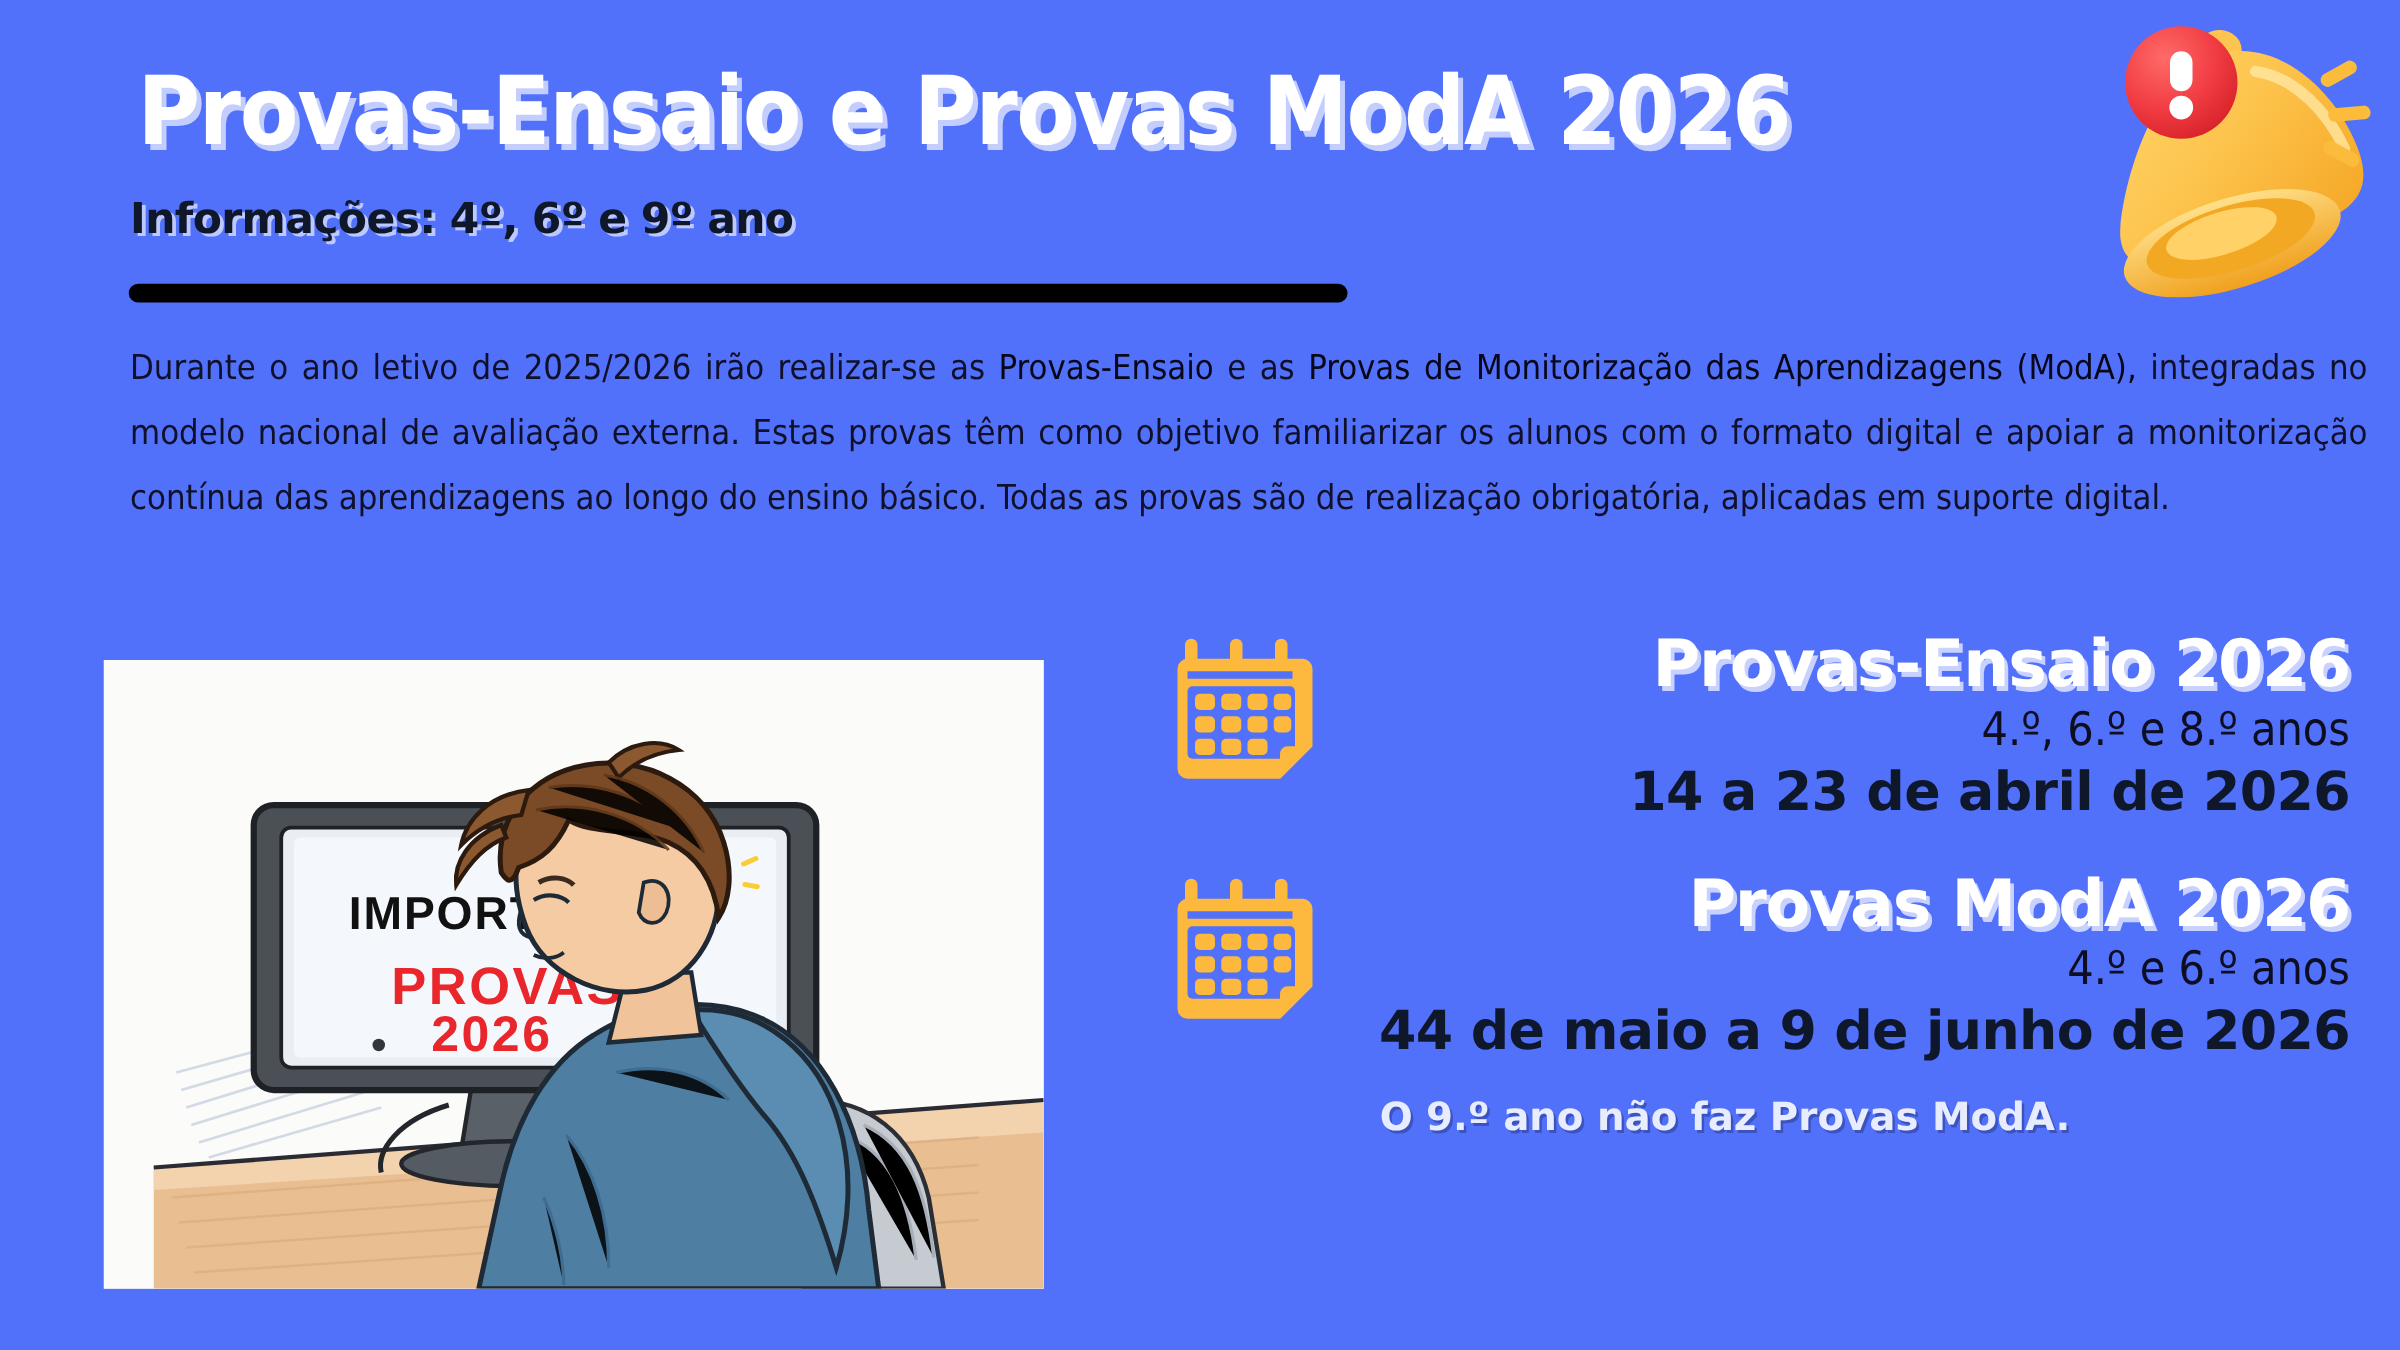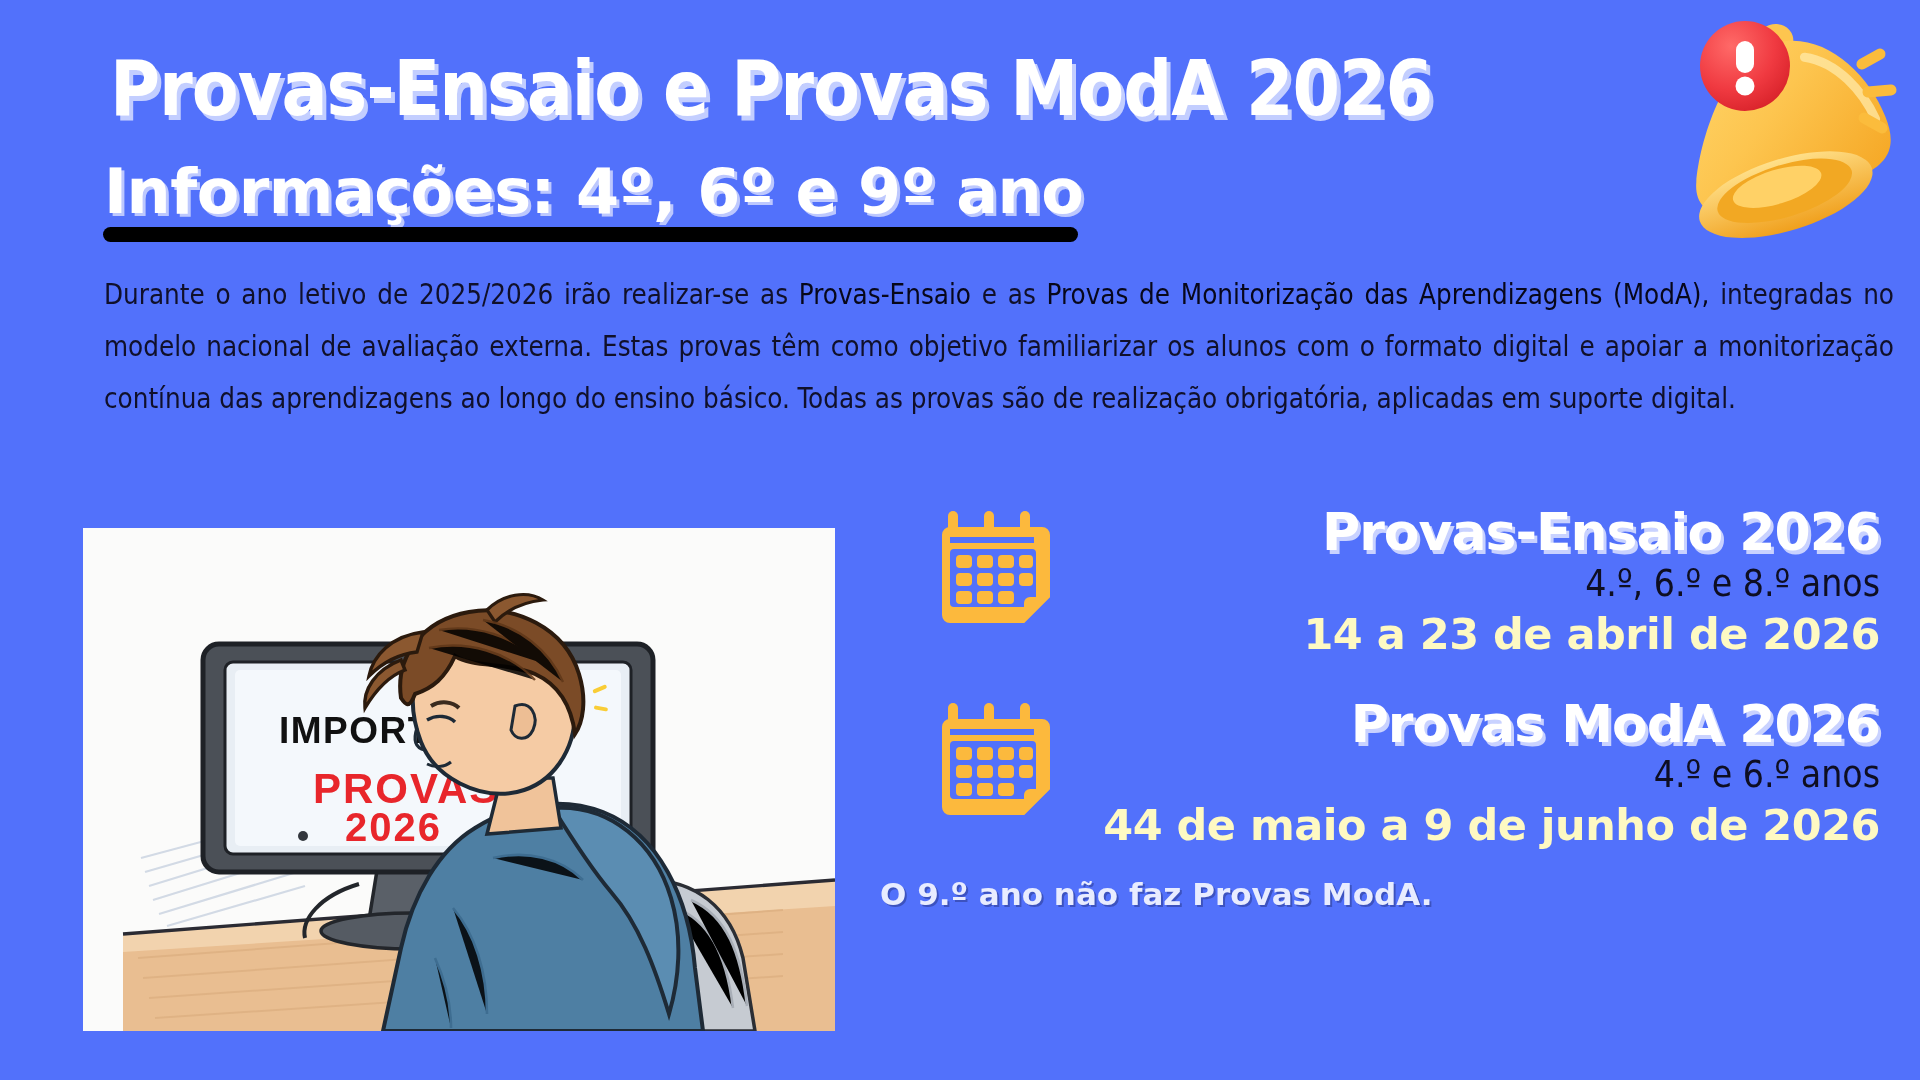--- a/index.html
+++ b/index.html
@@ -15,22 +15,22 @@
 
   #main-title{
     position:absolute; left:110px; top:44px;
     font-size:76px; font-weight:800; letter-spacing:-1px;
     color:#FFFFFF; white-space:nowrap;
     text-shadow:4px 5px 0 rgba(215,222,255,.85);
     font-stretch:condensed;
   }
   #sub-title{
     position:absolute; left:104px; top:155px;
-    font-size:62px; font-weight:800; letter-spacing:-.5px;
-    color:#ffffff; white-space:nowrap;
+    font-size:34px; font-weight:800; letter-spacing:-.5px;
+    color:#0f172a; white-space:nowrap;
     text-shadow:3px 3px 0 rgba(225,230,255,.75);
   }
   #title-underline{
     position:absolute; left:103px; top:227px;
     width:975px; height:15px; background:#000; border-radius:9px;
   }
 
   
   #bell-icon{ position:absolute; left:1648px; top:8px; width:260px; height:230px; }
 
@@ -56,25 +56,25 @@
   .block-title{
     font-size:52px; font-weight:800; color:#FFFFFF; letter-spacing:-1px;
     text-shadow:3px 4px 0 rgba(214,221,255,.9);
     line-height:1.05; padding-left:70px;
   }
   .block-years{
     font-size:37px; color:#0E0E22; font-weight:400; margin-top:2px;
     font-stretch:condensed; letter-spacing:0px;
   }
   .block-dates{
-    font-size:43px; font-weight:800; color:#fef9c3;
+    font-size:43px; font-weight:800; color:#0f172a;
     margin-top:4px; letter-spacing:-.5px;
   }
   #moda-note{
-    margin-top:26px; text-align:left;
+    margin-top:26px; text-align:center;
     font-size:31px; font-weight:700; color:#E8ECFF;
     text-shadow:2px 2px 0 rgba(20,25,80,.35);
   }
 </style>
 </head>
 <body>
 
 <div id="header-block">
 
   <div id="main-title">Provas-Ensaio e Provas ModA 2026</div>

